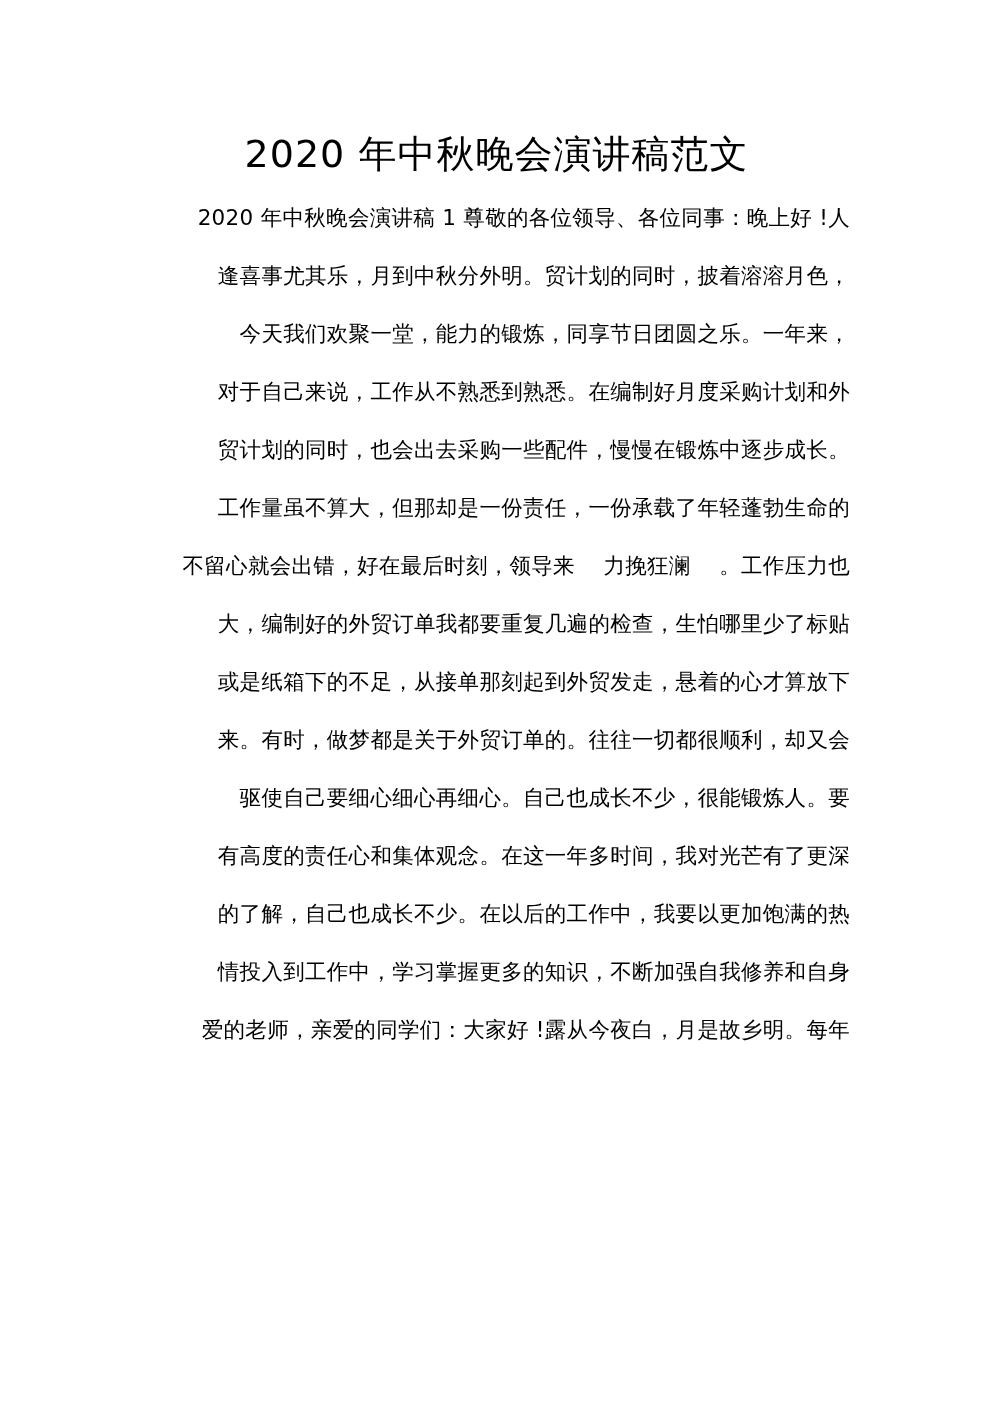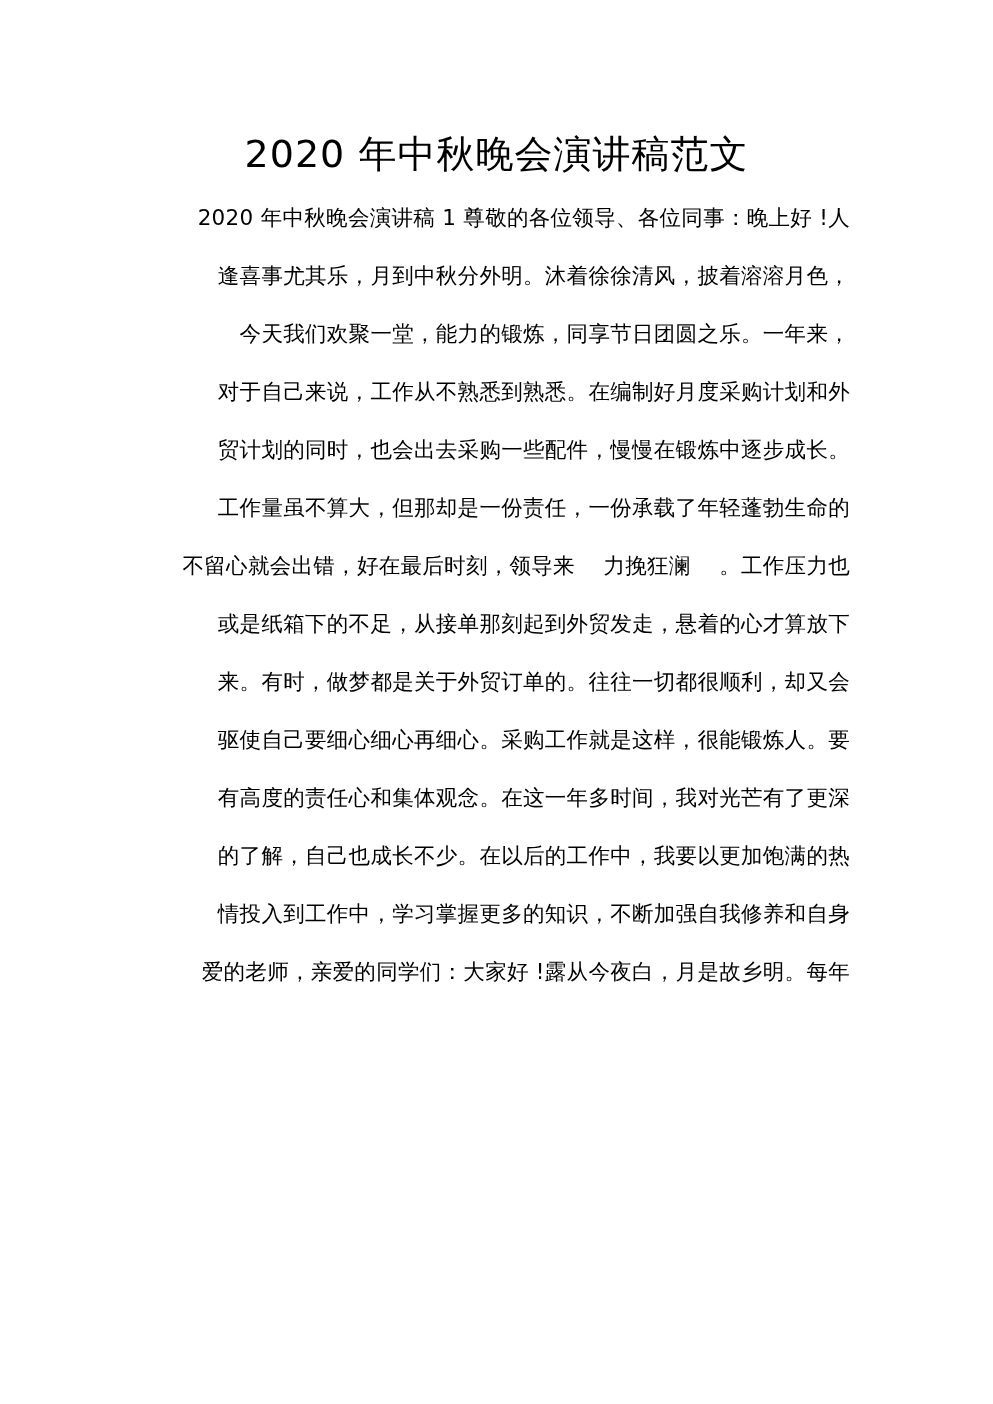--- a/index.html
+++ b/index.html
@@ -54,27 +54,28 @@
     }
   </style>
 </head>
 <body>
 
 <div class="page">
   <h1 class="doc-title">2020 年中秋晚会演讲稿范文</h1>
 
   <div class="body-text">
     <span class="line">2020 年中秋晚会演讲稿 1 尊敬的各位领导、各位同事：晚上好 !人</span>
-    <span class="line">逢喜事尤其乐，月到中秋分外明。沐着徐徐清风，披着溶溶月色，</span>
+    <span class="line">逢喜事尤其乐，月到中秋分外明。贸计划的同时，披着溶溶月色，</span>
     <span class="line">今天我们欢聚一堂，能力的锻炼，同享节日团圆之乐。一年来，</span>
     <span class="line">对于自己来说，工作从不熟悉到熟悉。在编制好月度采购计划和外</span>
     <span class="line">贸计划的同时，也会出去采购一些配件，慢慢在锻炼中逐步成长。</span>
     <span class="line">工作量虽不算大，但那却是一份责任，一份承载了年轻蓬勃生命的</span>
     <span class="line">不留心就会出错，好在最后时刻，领导来    力挽狂澜    。工作压力也</span>
+    <span class="line">大，编制好的外贸订单我都要重复几遍的检查，生怕哪里少了标贴</span>
     <span class="line">或是纸箱下的不足，从接单那刻起到外贸发走，悬着的心才算放下</span>
     <span class="line">来。有时，做梦都是关于外贸订单的。往往一切都很顺利，却又会</span>
-    <span class="line">驱使自己要细心细心再细心。采购工作就是这样，很能锻炼人。要</span>
+    <span class="line">驱使自己要细心细心再细心。自己也成长不少，很能锻炼人。要</span>
     <span class="line">有高度的责任心和集体观念。在这一年多时间，我对光芒有了更深</span>
     <span class="line">的了解，自己也成长不少。在以后的工作中，我要以更加饱满的热</span>
     <span class="line">情投入到工作中，学习掌握更多的知识，不断加强自我修养和自身</span>
     <span class="line">爱的老师，亲爱的同学们：大家好 !露从今夜白，月是故乡明。每年</span>
   </div>
 </div>
 
 </body></html>

